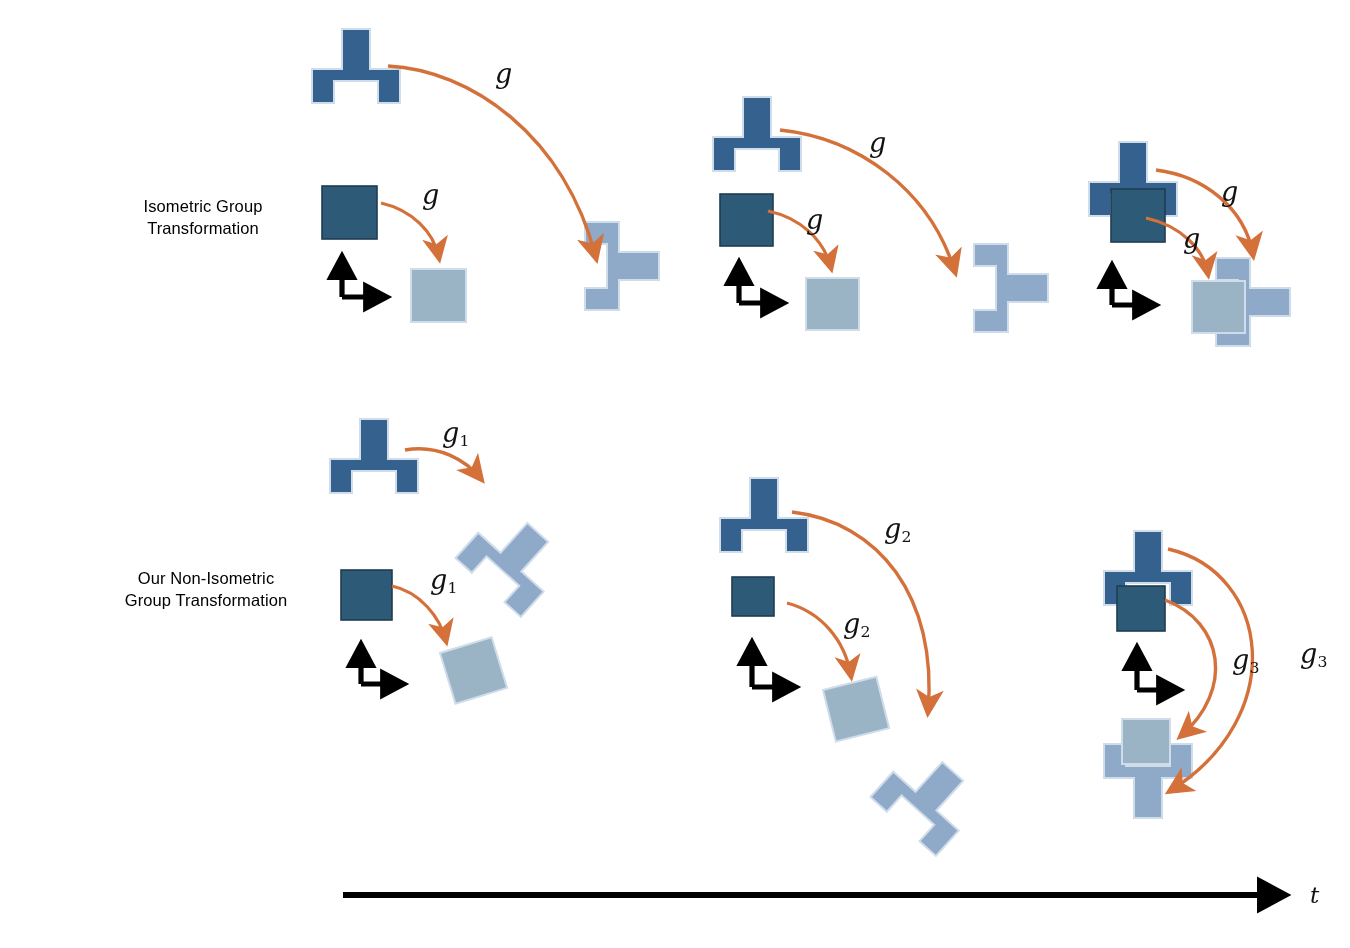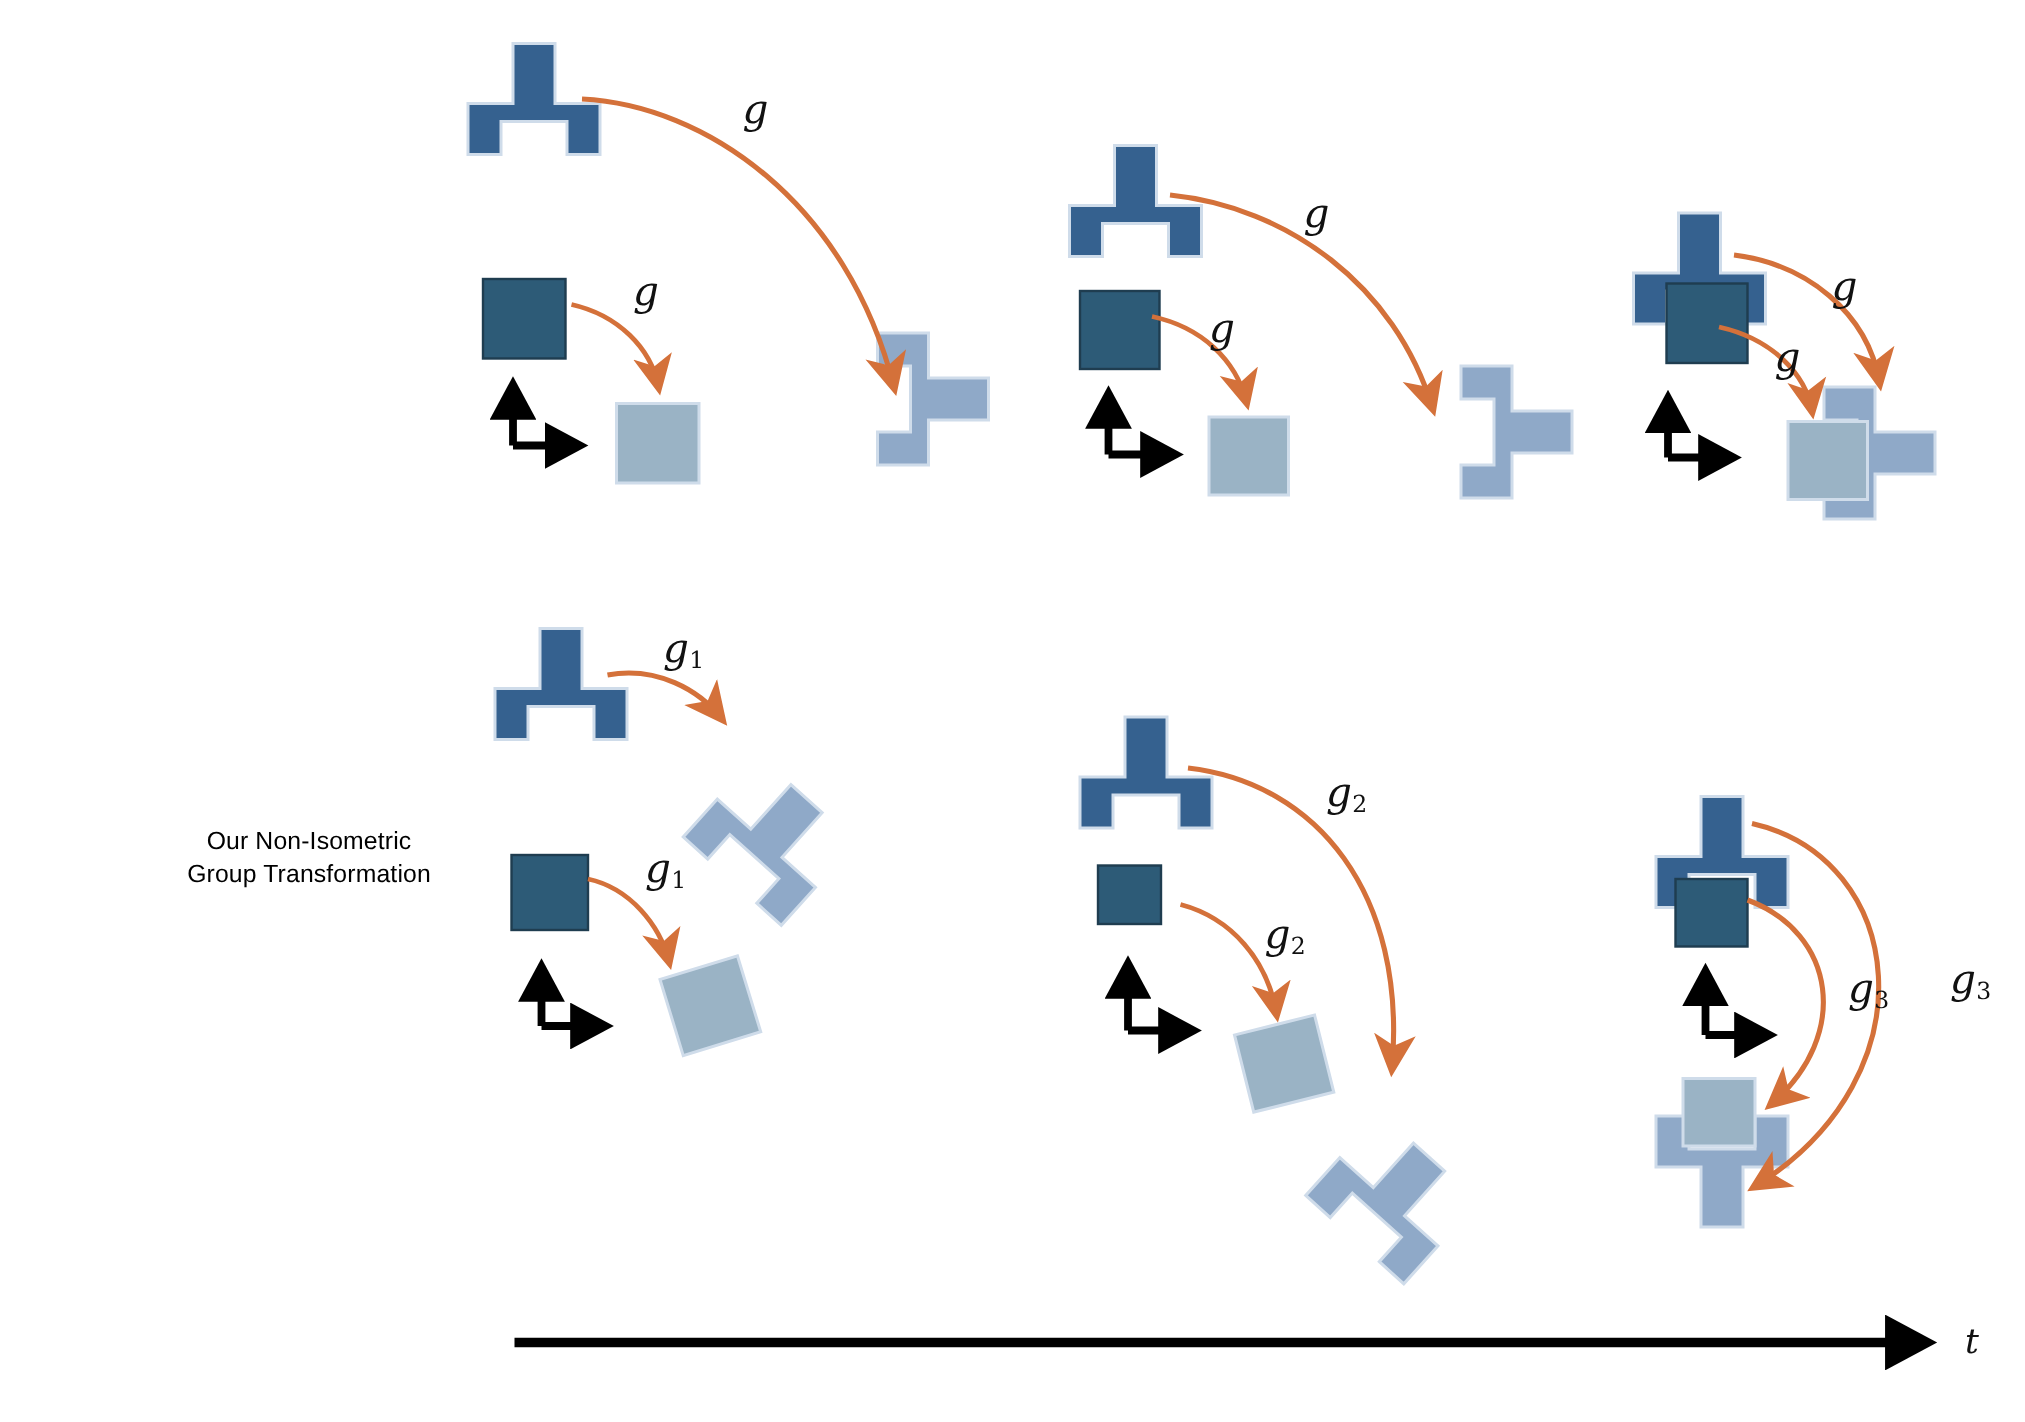--- a/index.html
+++ b/index.html
@@ -50,21 +50,23 @@
     font-style:italic;
     font-size:23px;
     color:#111111;
   }
 </style>
 </head>
 <body>
 
 <div class="stage">
 
-  <div class="row-label" style="left:100px;top:550px;width:212px;">Our Non-Isometric
+  <div class="row-label" style="left:108px;top:195px;width:190px;">Isometric Group
+Transformation</div>
+  <div class="row-label" style="left:100px;top:567px;width:212px;">Our Non-Isometric
 Group Transformation</div>
 
   <svg class="layer" viewBox="0 0 1350 948" xmlns="http://www.w3.org/2000/svg">
     <defs>
 
       <g id="tshape">
         <path d="M30,0 H58 V40 H88 V74 H66 V52 H22 V74 H0 V40 H30 Z"></path>
       </g>
       <marker id="ah-orange" markerWidth="9" markerHeight="9" refX="6.6" refY="4.5" orient="auto" markerUnits="strokeWidth">
         <path d="M0,0.4 L8.4,4.5 L0,8.6 L2.2,4.5 Z" fill="#d4713a"></path>

